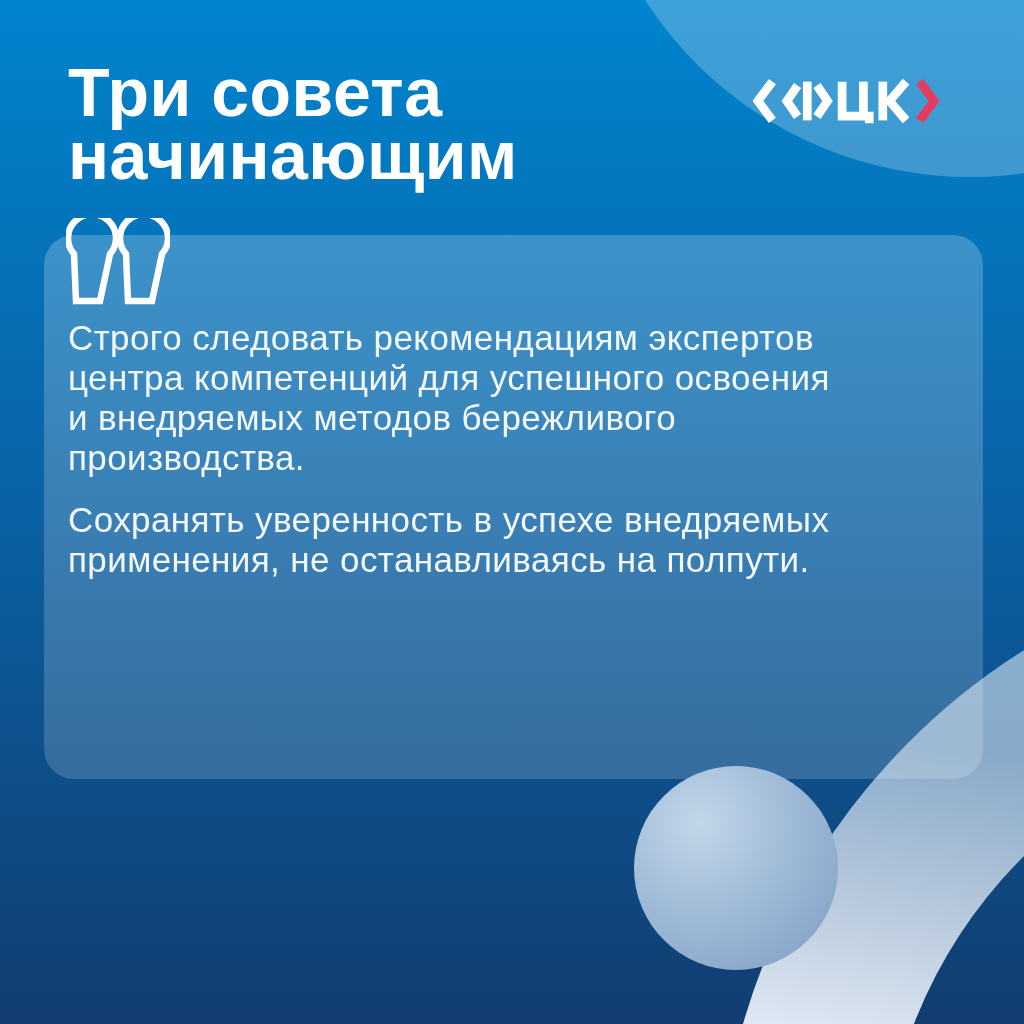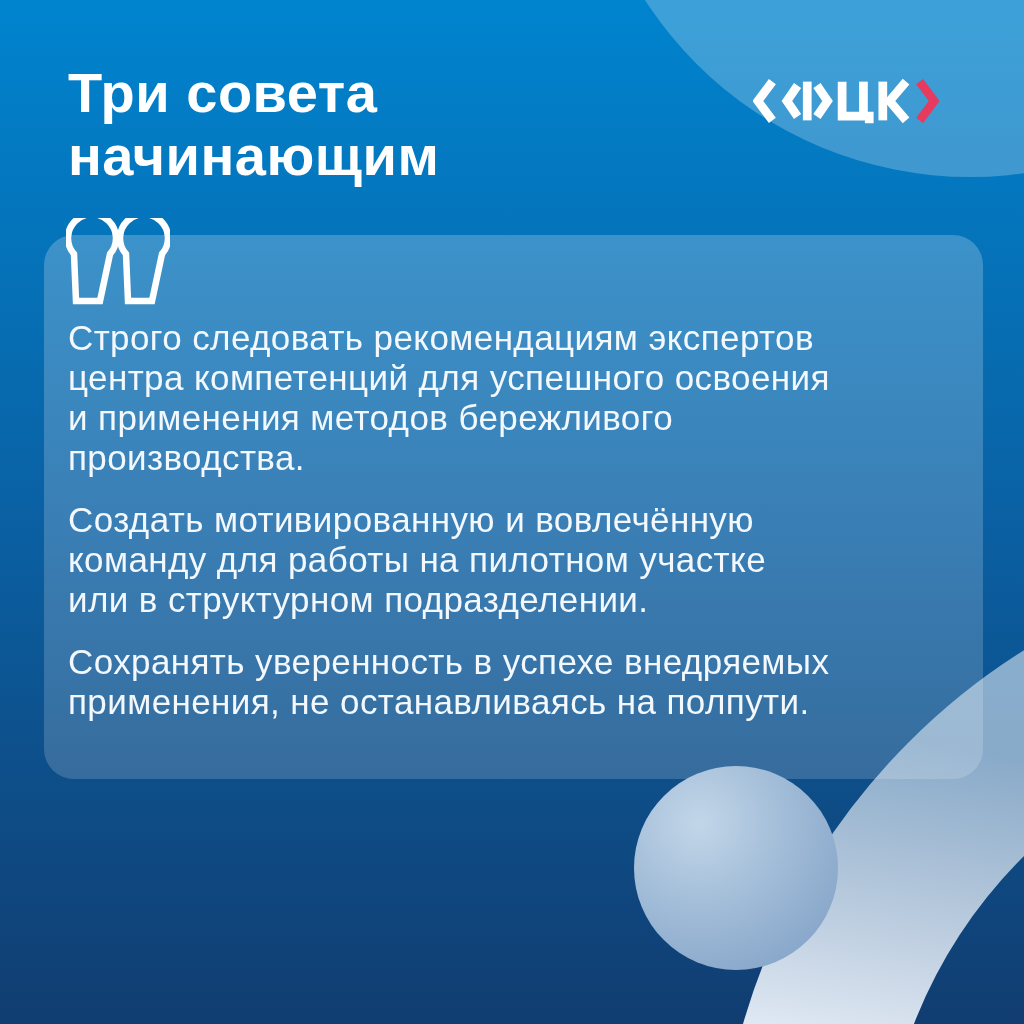--- a/index.html
+++ b/index.html
@@ -29,21 +29,21 @@
     border-radius:30px;
     background:linear-gradient(180deg,rgba(255,255,255,0.22),rgba(255,255,255,0.17));
   }
   
   .quote{
     position:absolute;left:66px;top:218px;width:104px;height:88px;
   }
   
   .title{
     position:absolute;left:68px;top:61px;margin:0;
-    color:#ffffff;font-size:56px;line-height:63px;font-weight:800;
+    color:#ffffff;font-size:68px;line-height:63px;font-weight:800;
     letter-spacing:0.5px;white-space:pre-line;
   }
   
   .logo{
     position:absolute;left:753px;top:75px;width:186px;height:52px;
     display:flex;align-items:center;
   }
   .sr{position:absolute;width:1px;height:1px;overflow:hidden;clip:rect(0 0 0 0);white-space:nowrap;}
   
   .tips{
@@ -104,22 +104,19 @@
         <polyline points="158,5 141,25 158,45"></polyline>
       </g>
 
       <polyline points="172,5 187,25 172,45" fill="none" stroke="#e63a5e" stroke-width="9" stroke-linejoin="miter"></polyline>
     </svg>
   </div>
 
   <div class="tips">
     <p>Строго следовать рекомендациям экспертов
 центра компетенций для успешного освоения
-и применения методов бережливого
+и внедряемых методов бережливого
 производства.</p>
-    <p>Создать мотивированную и вовлечённую
-команду для работы на пилотном участке
-или в структурном подразделении.</p>
     <p>Сохранять уверенность в успехе внедряемых
 применения, не останавливаясь на полпути.</p>
   </div>
 
 </div>
 
 </body></html>

